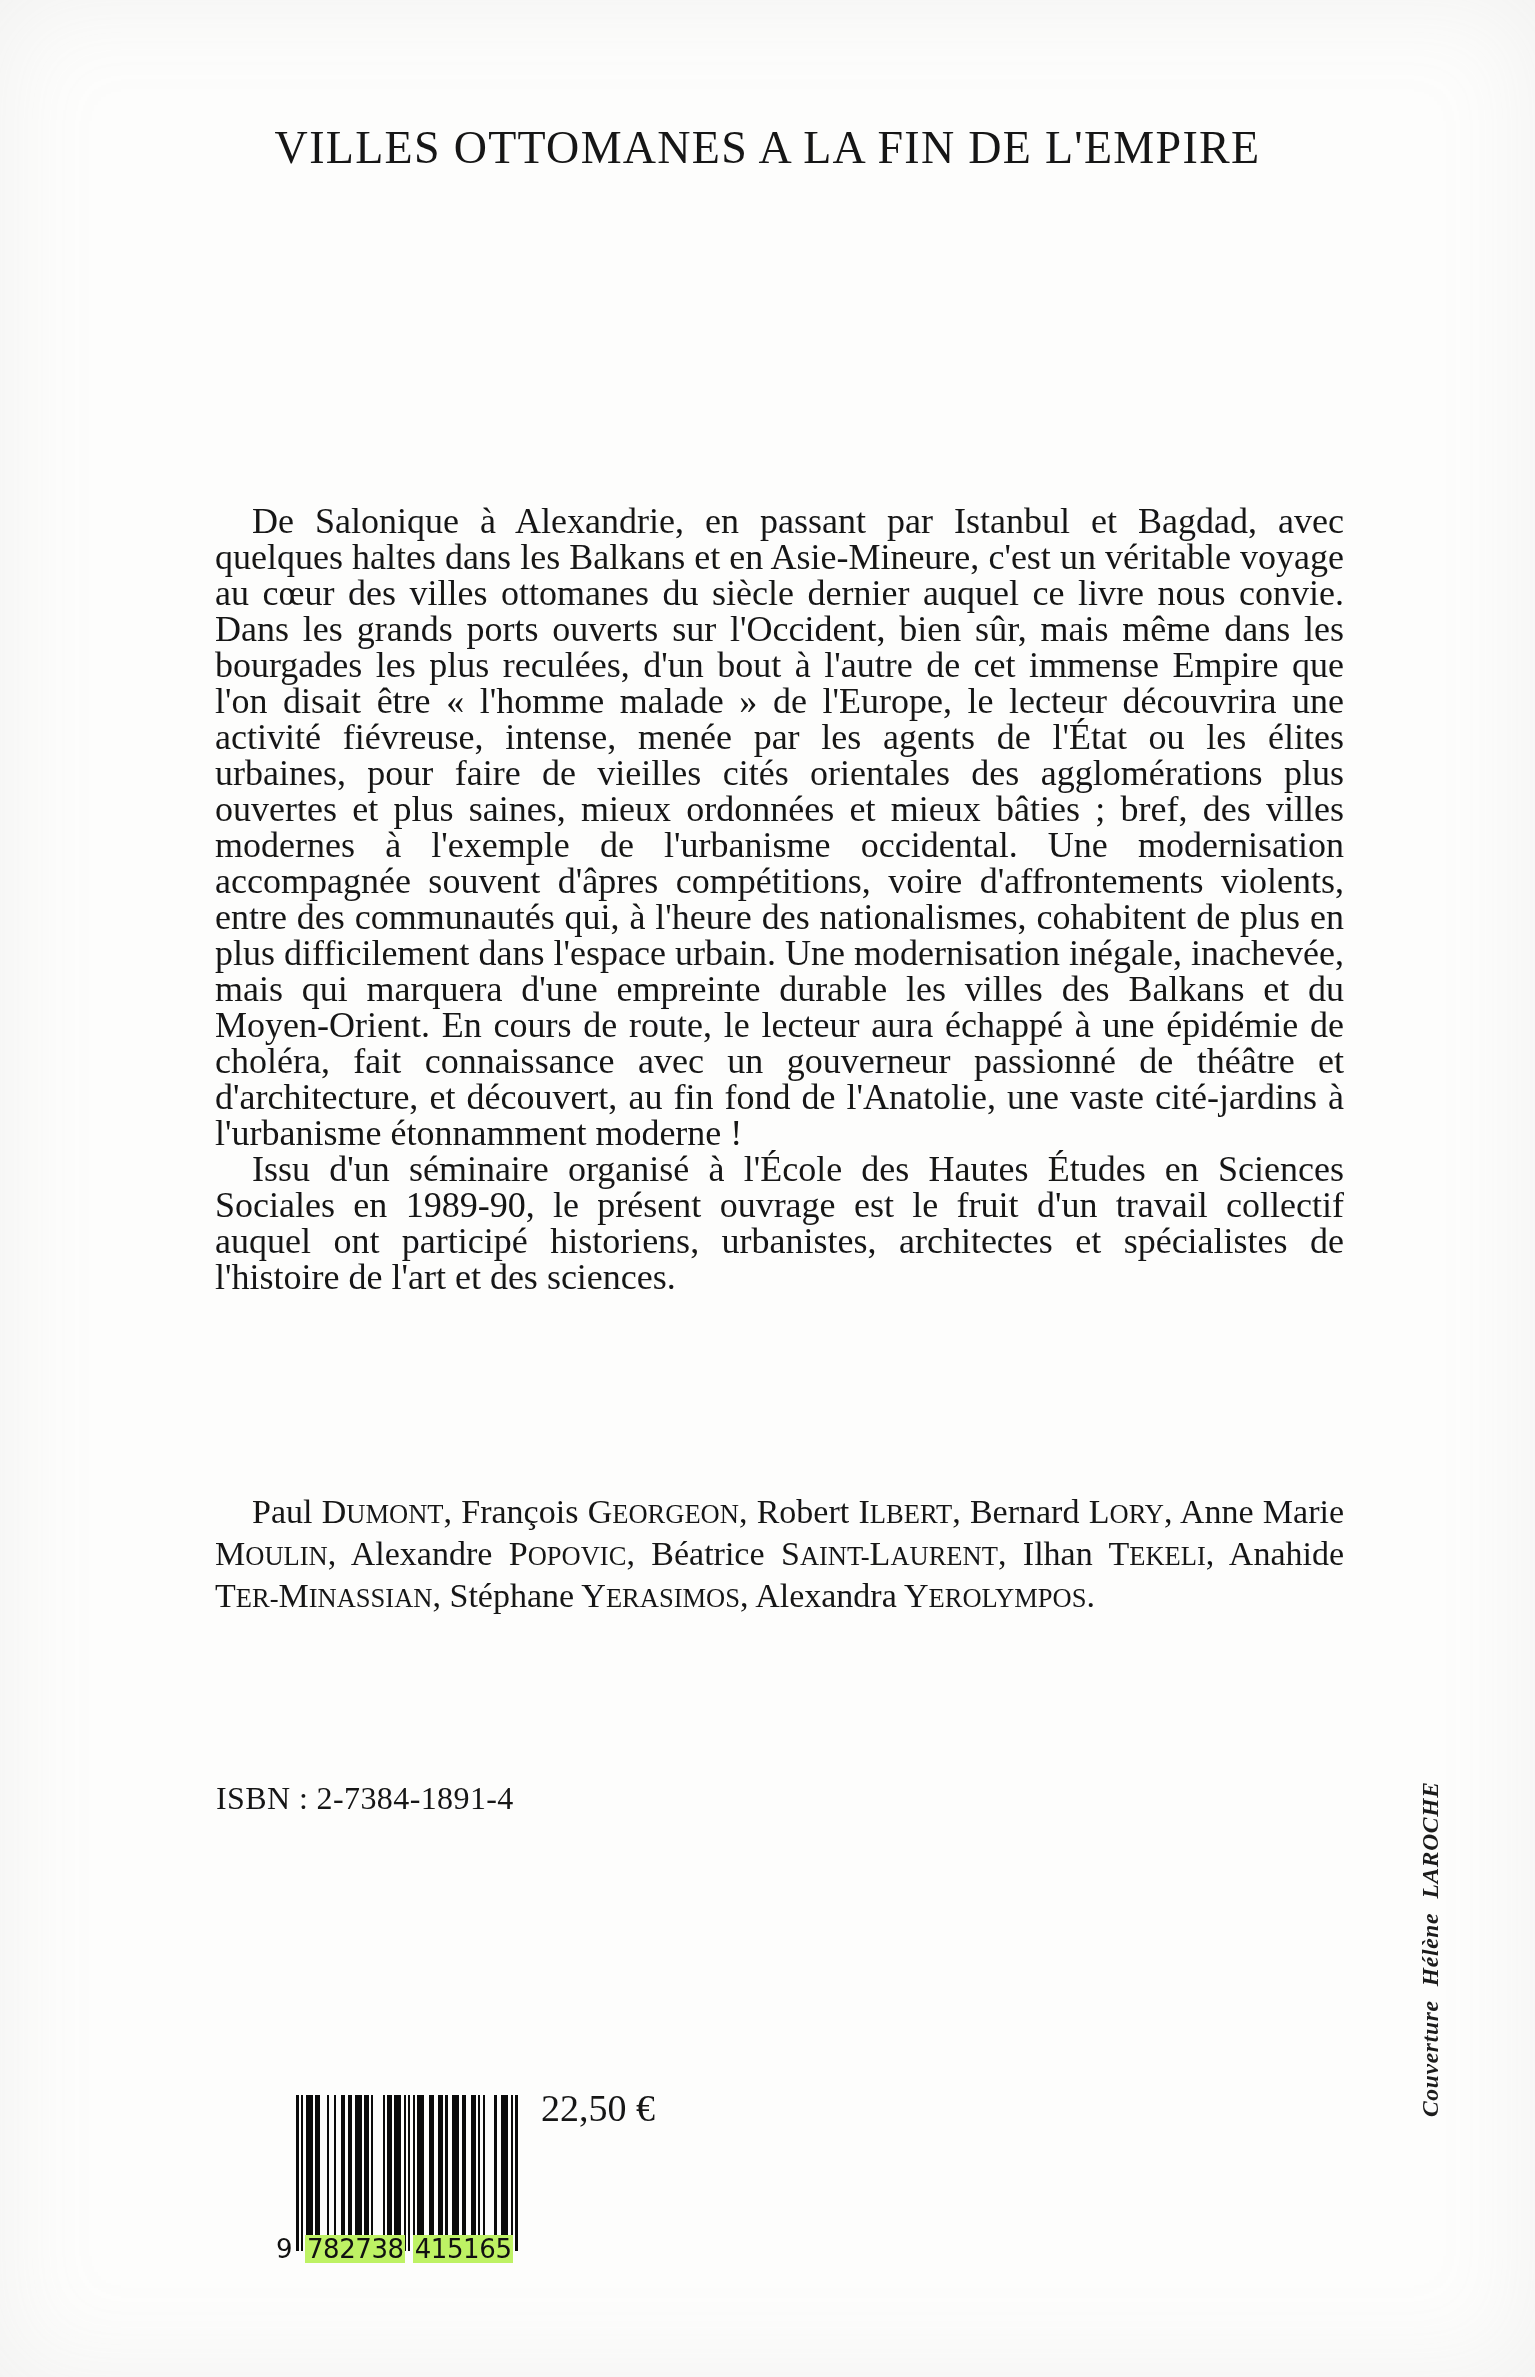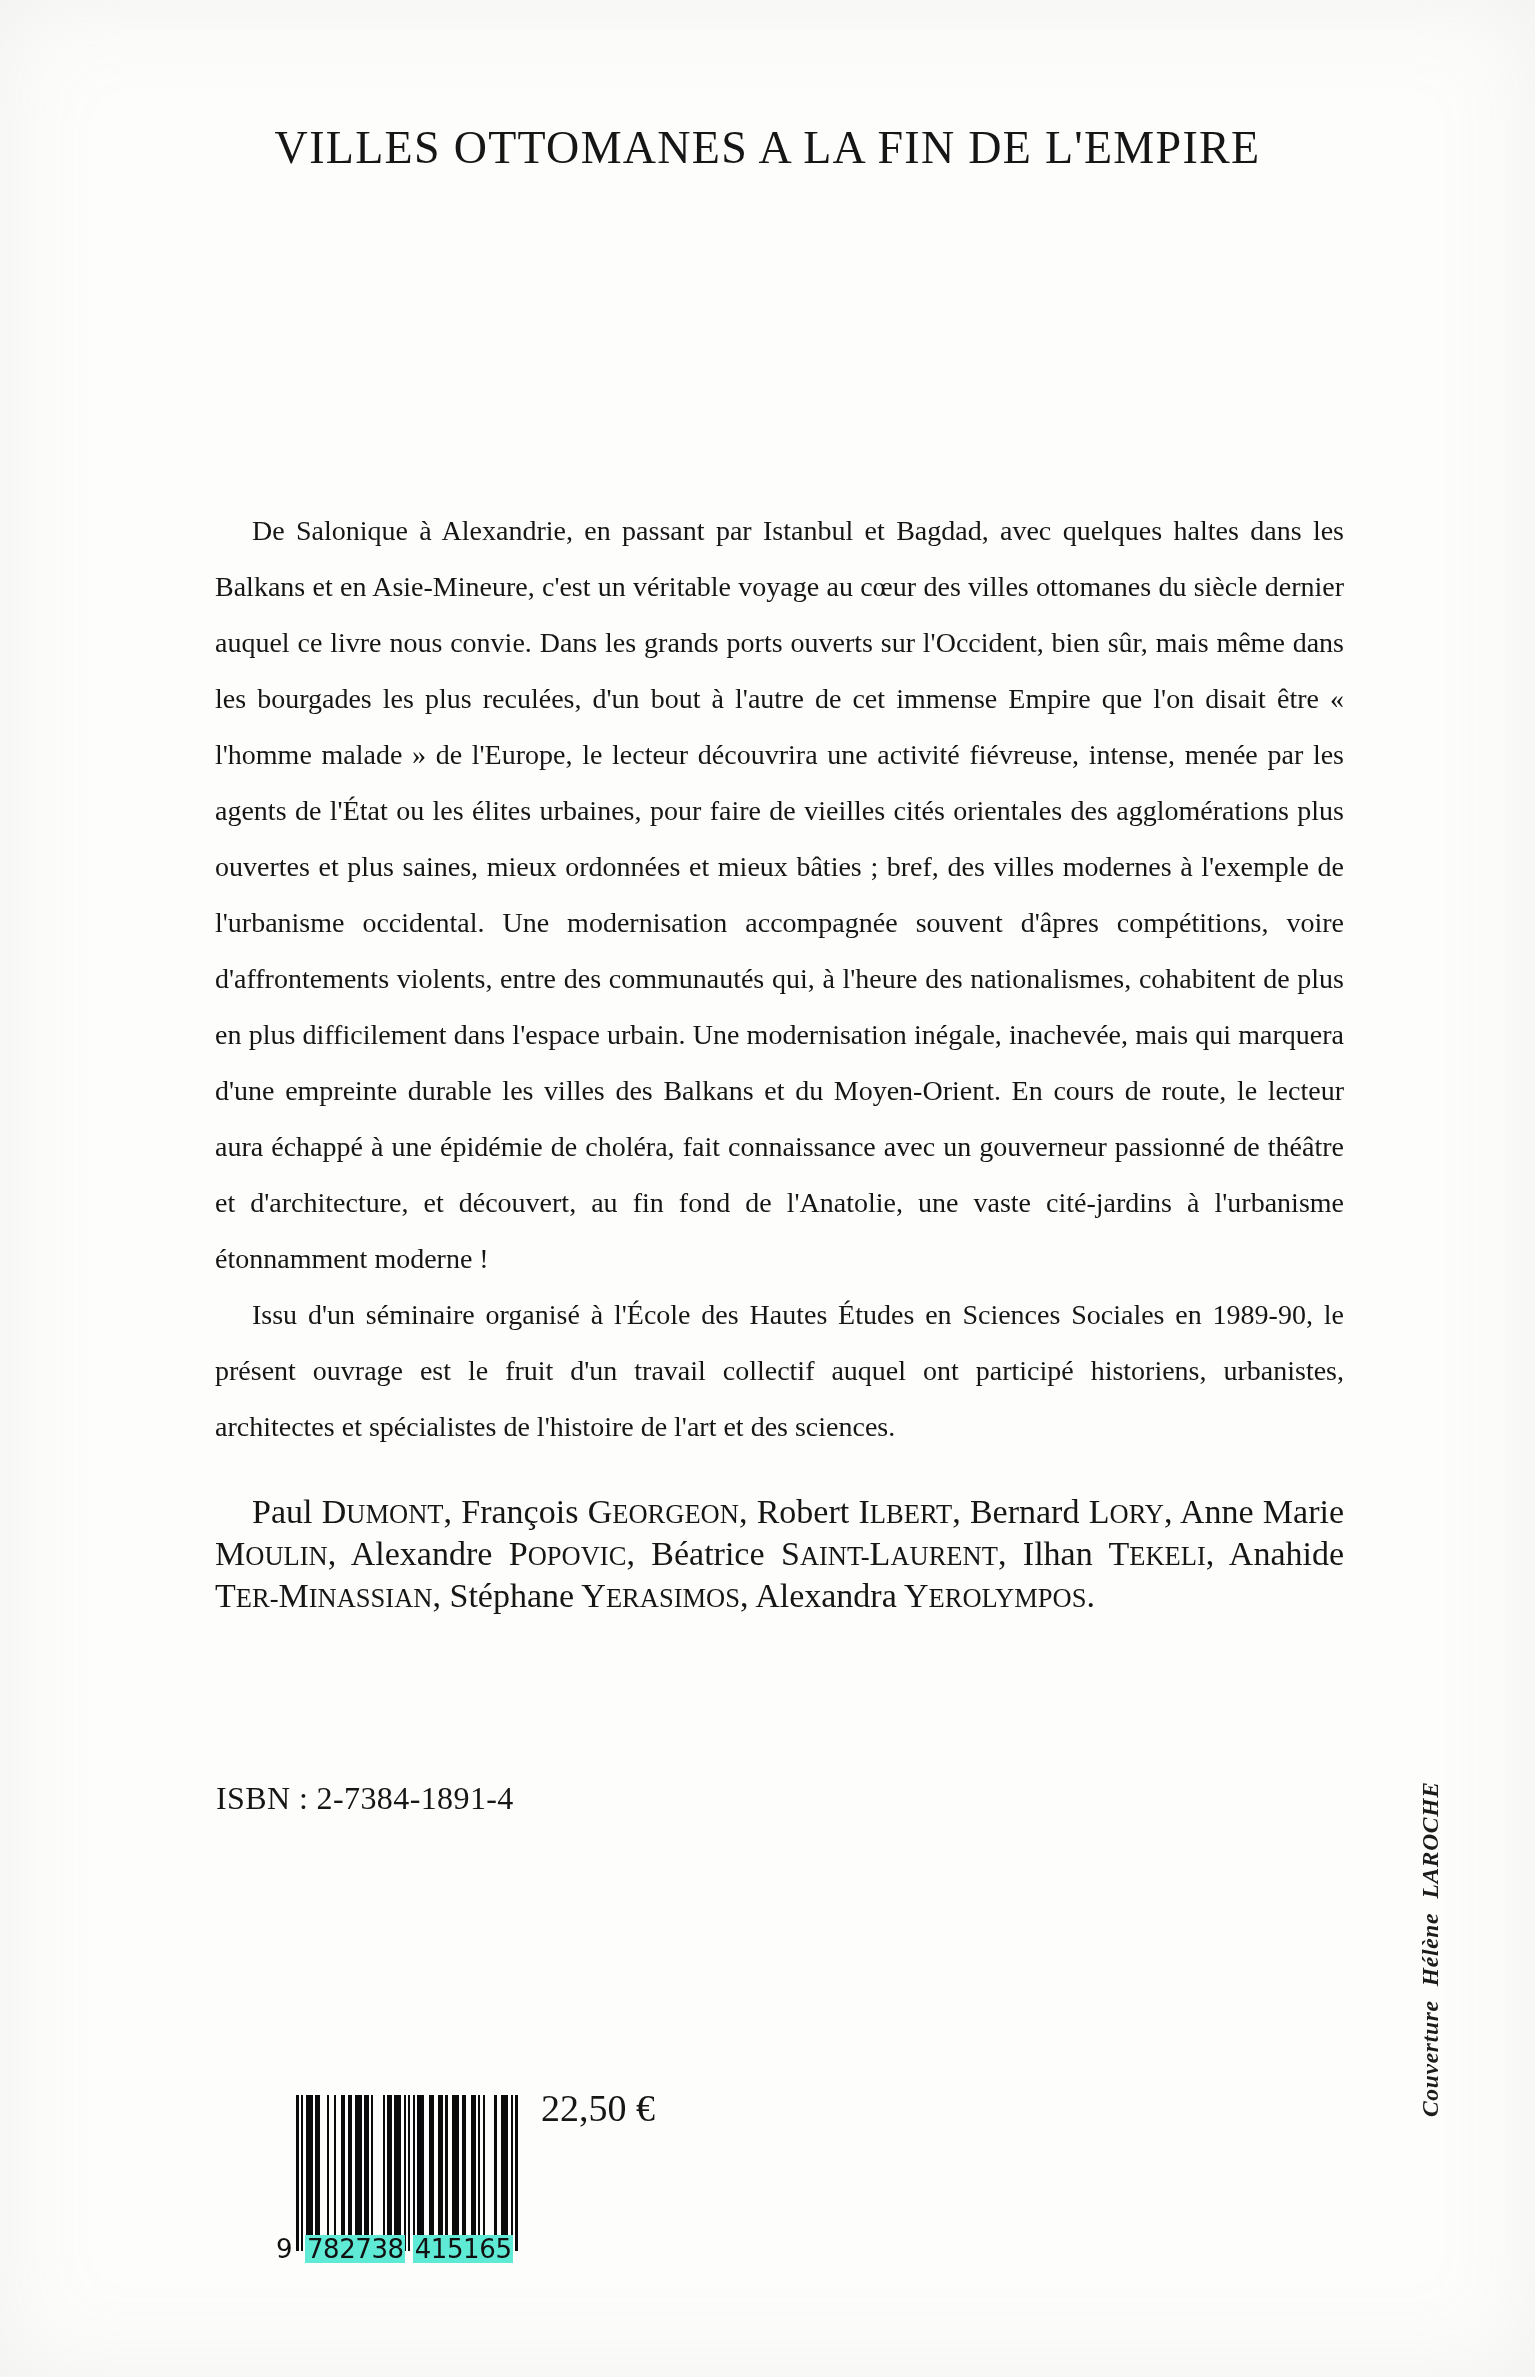--- a/index.html
+++ b/index.html
@@ -17,21 +17,21 @@
     position:absolute;top:121px;left:0;width:100%;
     text-align:center;
     font-size:46px;
     letter-spacing:1.3px;
     white-space:nowrap;
     font-weight:normal;
     margin:0;
   }
   .body-block{
     position:absolute;top:503px;left:215px;width:1129px;
-    font-size:28px;line-height:56px;
+    font-size:36px;line-height:36px;
     text-align:justify;
   }
   .body-block p{margin:0;text-indent:37px;}
   .contrib-heading{
     position:absolute;top:1450px;left:215px;width:1129px;
     text-align:center;font-size:34px;margin:0;font-weight:normal;
   }
   .contributors{
     position:absolute;top:1492px;left:215px;width:1129px;
     font-size:34px;line-height:40px;
@@ -42,21 +42,21 @@
     position:absolute;top:1780px;left:216px;
     font-size:32px;letter-spacing:0.4px;
   }
   .barcode{position:absolute;left:296px;top:2095px;width:222px;height:156px;}
   .barcode svg{position:absolute;left:0;top:0;shape-rendering:crispEdges;}
   .bc-digit{
     position:absolute;top:140px;
     font-family:"DejaVu Sans",sans-serif;
     font-size:26px;line-height:28px;
     letter-spacing:-0.4px;
-    background:#5eead4;
+    background:#bef264;
     color:#111;
     white-space:nowrap;
   }
   .bc-first{left:-20px;background:transparent;}
   .bc-left{left:9.2px;padding:0 1.7px;}
   .bc-right{left:117px;padding:0 1.7px;}
   .price{
     position:absolute;left:541px;top:2086px;
     font-size:38px;white-space:nowrap;
   }

